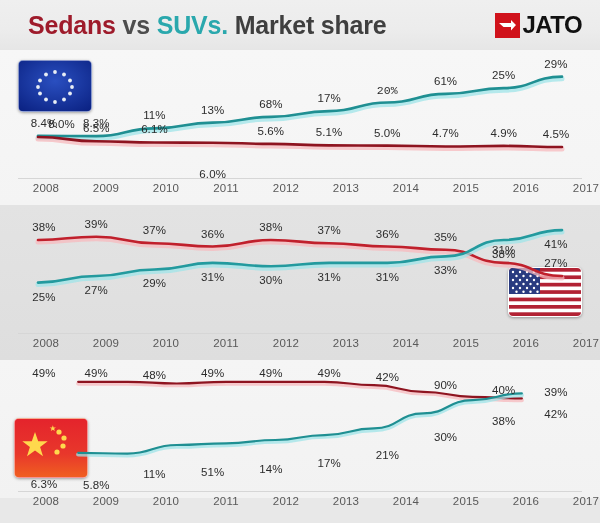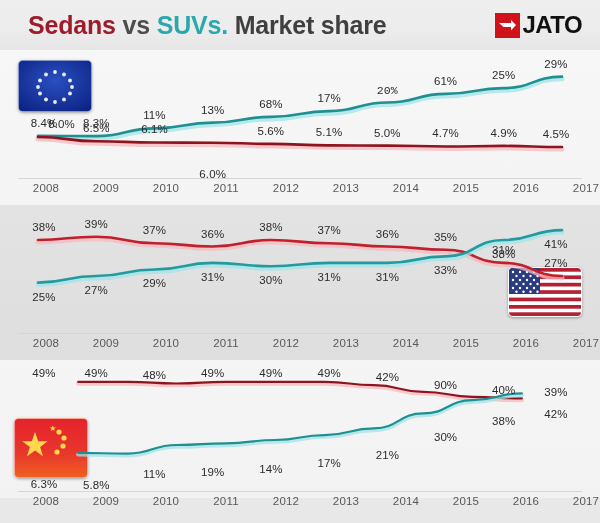--- a/index.html
+++ b/index.html
@@ -292,21 +292,21 @@
         <div class="vlabel" style="left: 212.667px; top: 6.78182px;">49%</div>
         <div class="vlabel" style="left: 270.889px; top: 6.78182px;">49%</div>
         <div class="vlabel" style="left: 329.111px; top: 6.78182px;">49%</div>
         <div class="vlabel" style="left: 387.333px; top: 10.7091px;">42%</div>
         <div class="vlabel" style="left: 445.556px; top: 18.5636px;">90%</div>
         <div class="vlabel" style="left: 503.778px; top: 24.4545px;">40%</div>
         <div class="vlabel" style="left: 556px; top: 26.4182px;">39%</div>
         <div class="vlabel" style="left: 44px; top: 117.629px;">6.3%</div>
         <div class="vlabel" style="left: 96.2222px; top: 118.611px;">5.8%</div>
         <div class="vlabel" style="left: 154.444px; top: 108.4px;">11%</div>
-        <div class="vlabel" style="left: 212.667px; top: 106.436px;">19%</div>
+        <div class="vlabel" style="left: 212.667px; top: 106.436px;">51%</div>
         <div class="vlabel" style="left: 270.889px; top: 102.509px;">14%</div>
         <div class="vlabel" style="left: 329.111px; top: 96.6182px;">17%</div>
         <div class="vlabel" style="left: 387.333px; top: 88.7636px;">21%</div>
         <div class="vlabel" style="left: 445.556px; top: 71.0909px;">30%</div>
         <div class="vlabel" style="left: 503.778px; top: 55.3818px;">38%</div>
         <div class="vlabel" style="left: 556px; top: 47.5273px;">42%</div>
         <div class="axis-line" style="top: 131px;"></div>
         <div class="years" style="top: 135px;">
           <div class="year">2008</div>
           <div class="year">2009</div>

